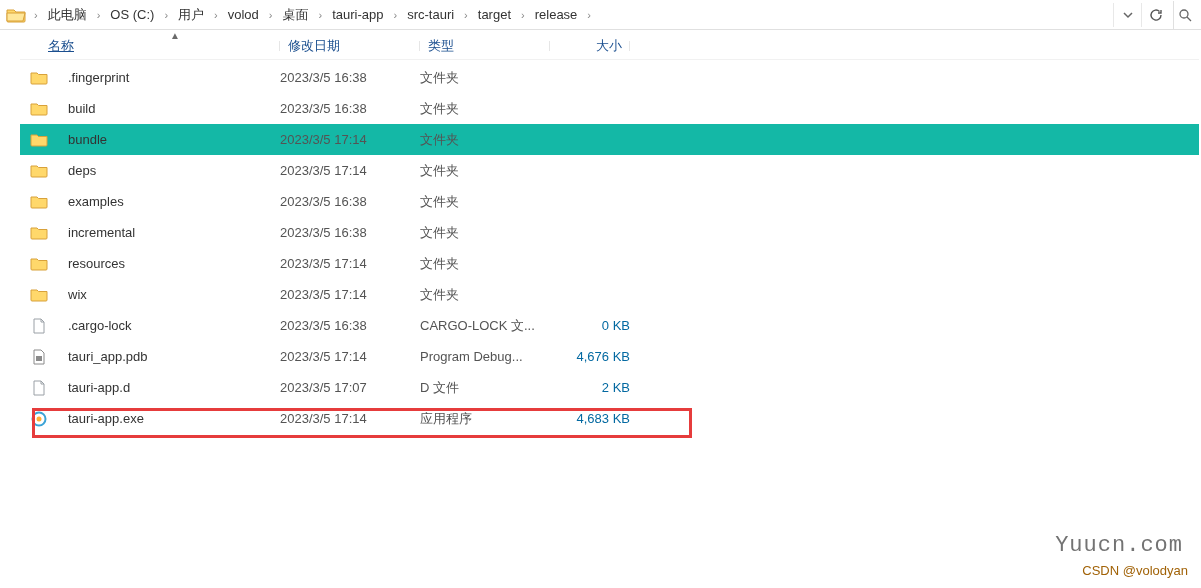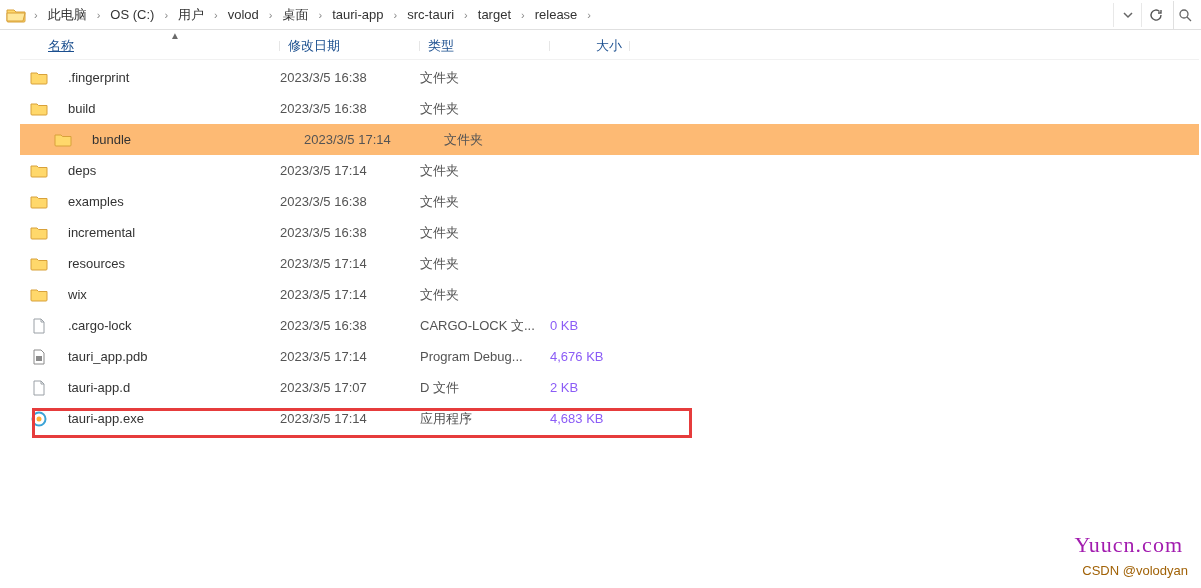--- a/index.html
+++ b/index.html
@@ -18,30 +18,30 @@
 .col { padding: 0 8px; position: relative; }
 .col-name { width: 260px; padding-left: 28px; text-decoration: underline; }
 .col-date { width: 140px; }
 .col-type { width: 130px; }
 .col-size { width: 80px; text-align: right; }
 .col::after { content:""; position:absolute; right:0; top:4px; bottom:4px; width:1px; background:#e6e6e6; }
 .sort-ind { position:absolute; left:150px; top:-2px; font-size:10px; color:#6a6a6a; }
 
 .rows { padding-top: 2px; }
 .row { display: flex; align-items: center; height: 31px; cursor: pointer; }
-.row.sel { background: #fdba74; padding-left: 24px; }
+.row.sel { background: #14b8a6; }
 .cell-name { width: 260px; display: flex; align-items: center; gap: 20px; padding-left: 10px; white-space: nowrap; overflow:hidden; }
 .cell-date { width: 140px; color: #545454; }
 .cell-type { width: 130px; color: #545454; white-space: nowrap; overflow: hidden; text-overflow: ellipsis; }
-.cell-size { width: 80px; text-align: left; color: #8b5cf6; }
+.cell-size { width: 80px; text-align: right; color: #0369a1; }
 .ico { width: 18px; height: 16px; flex: 0 0 18px; display:flex; align-items:center; justify-content:center; }
 
 .highlight-box { position: absolute; border: 3px solid #e63c3c; left: 12px; width: 660px; height: 30px; top: 376px; pointer-events: none; }
 
-.watermark { position:absolute; right:18px; bottom:30px; color:#a21caf; font-size:22px; font-family: Liberation Serif, serif; letter-spacing:1px; }
+.watermark { position:absolute; right:18px; bottom:30px; color:#737373; font-size:22px; font-family: Liberation Mono, monospace; letter-spacing:1px; }
 .cred { position:absolute; right:13px; bottom:10px; color:#a16207; font-size:13px; }
 
 svg { display:block; }
 </style>
 </head>
 <body>
 
 <div class="toolbar">
   <span class="open-folder">
     <svg width="20" height="16" viewBox="0 0 20 16">

